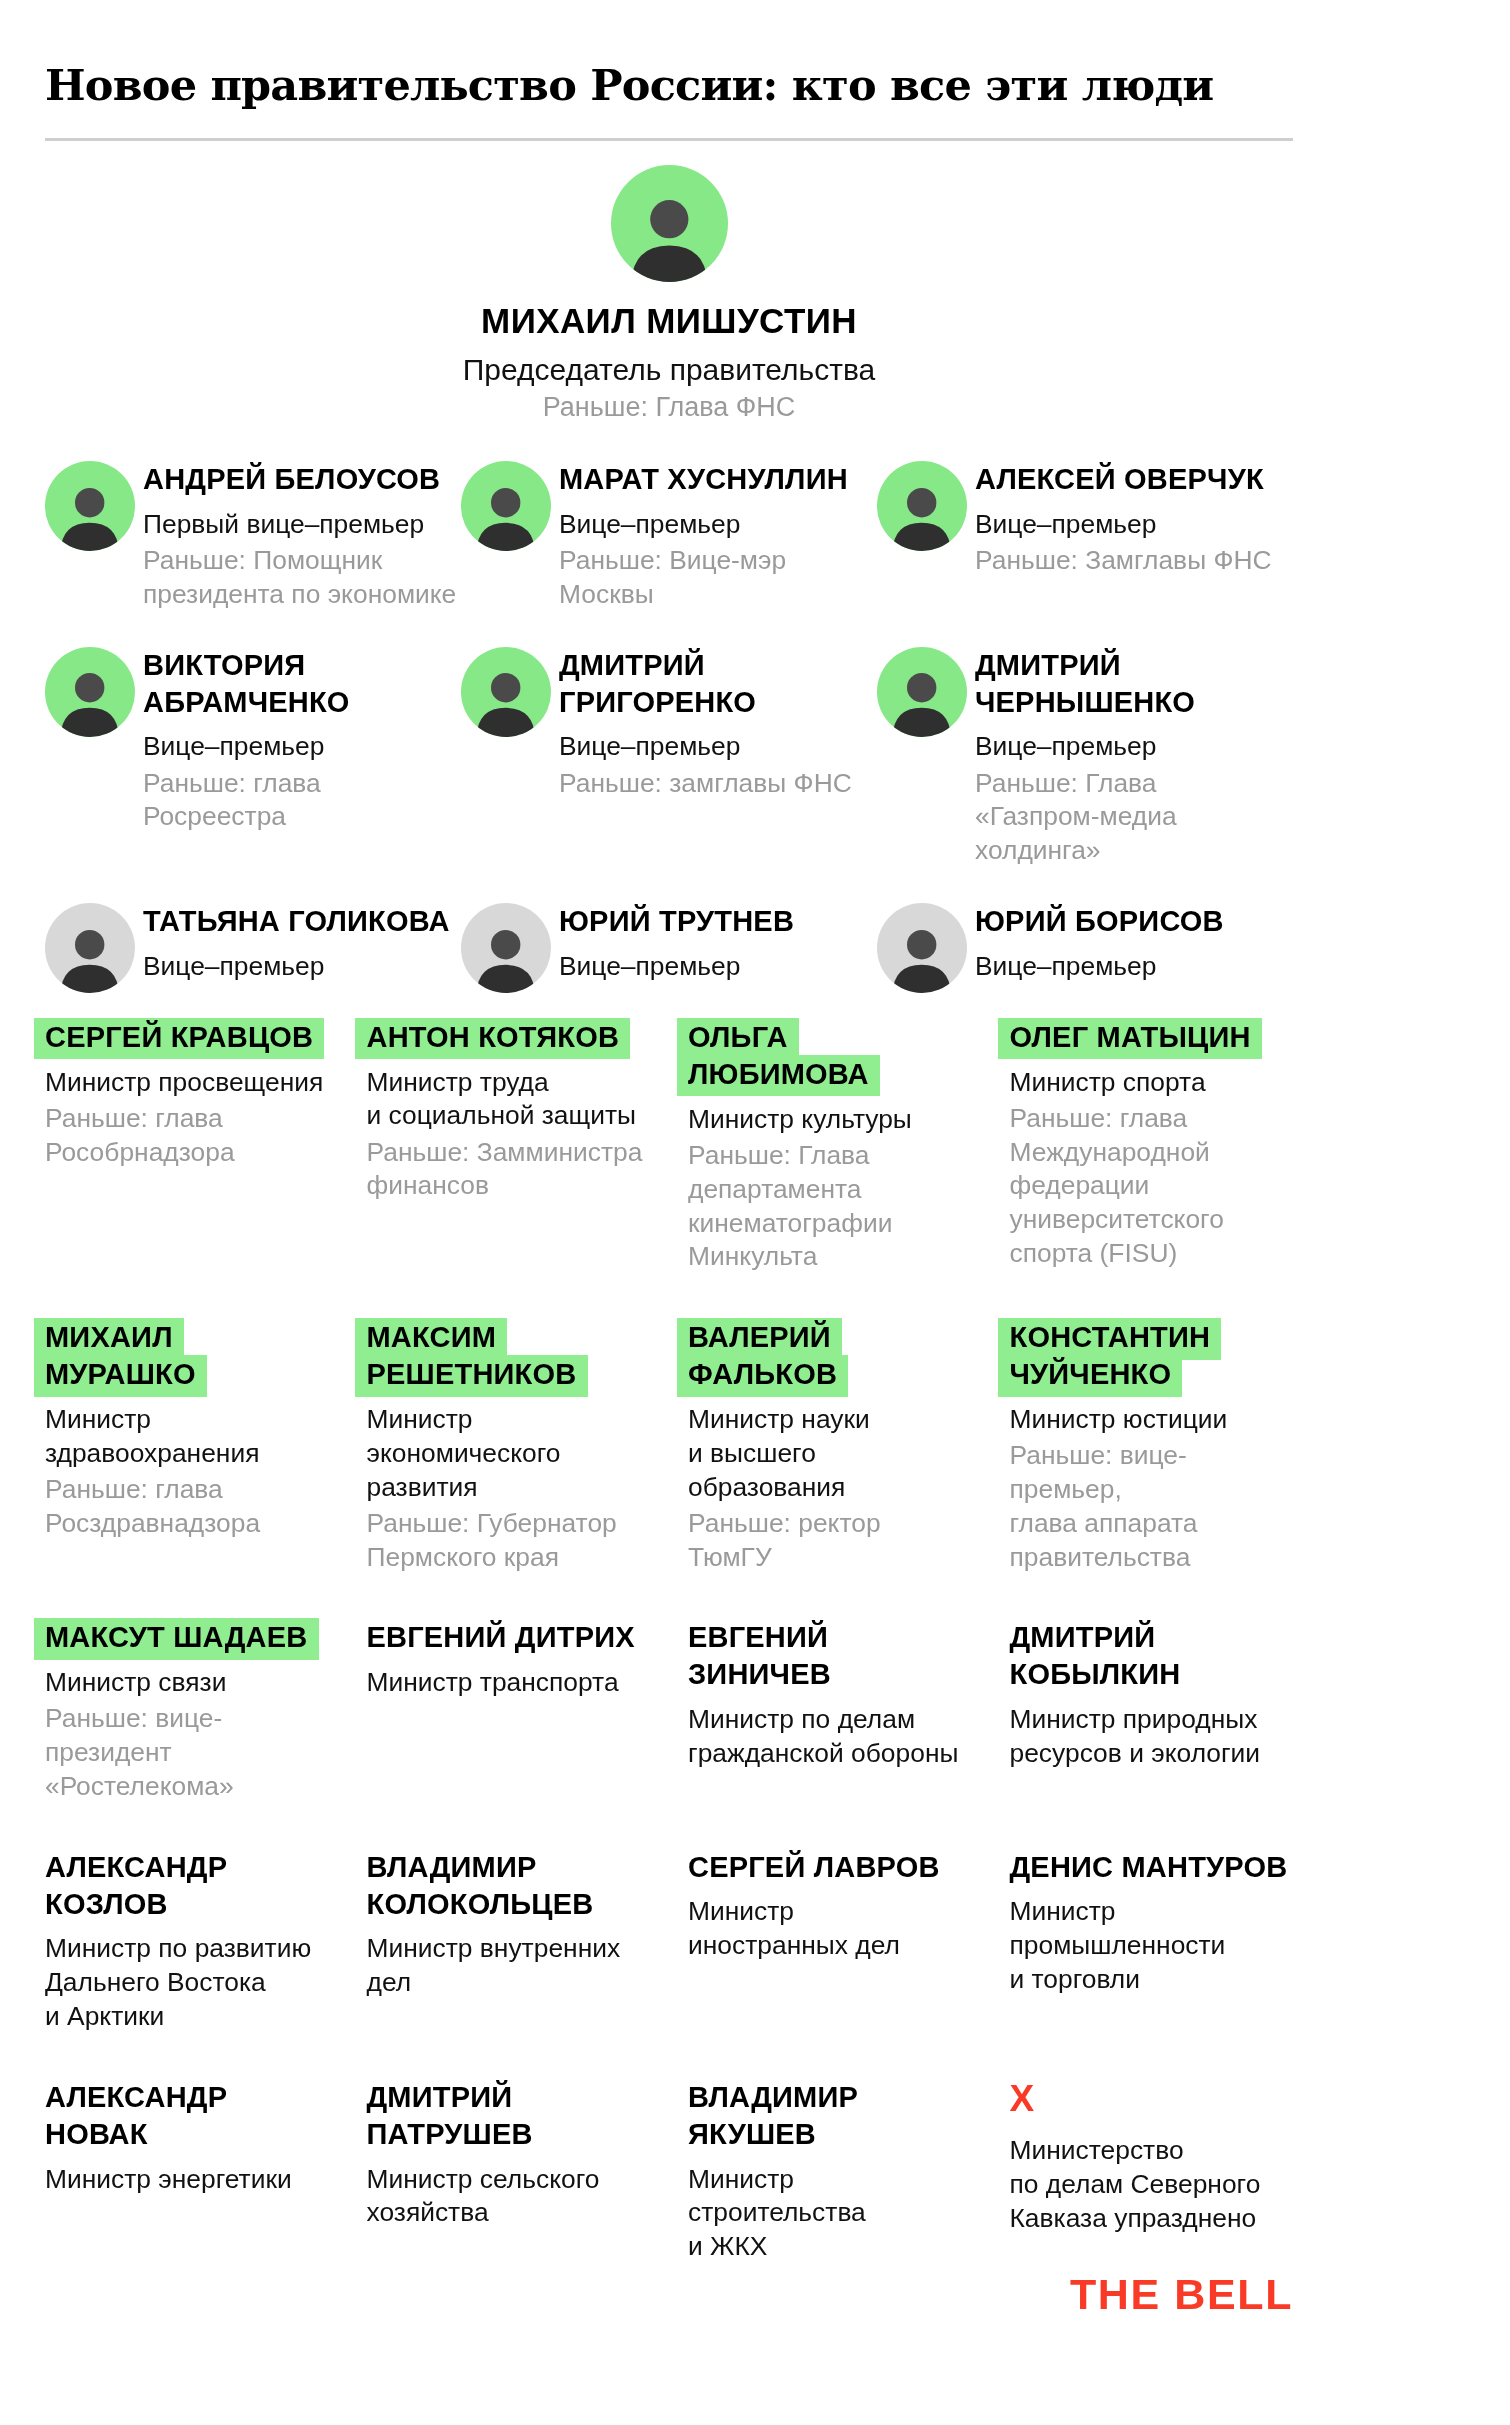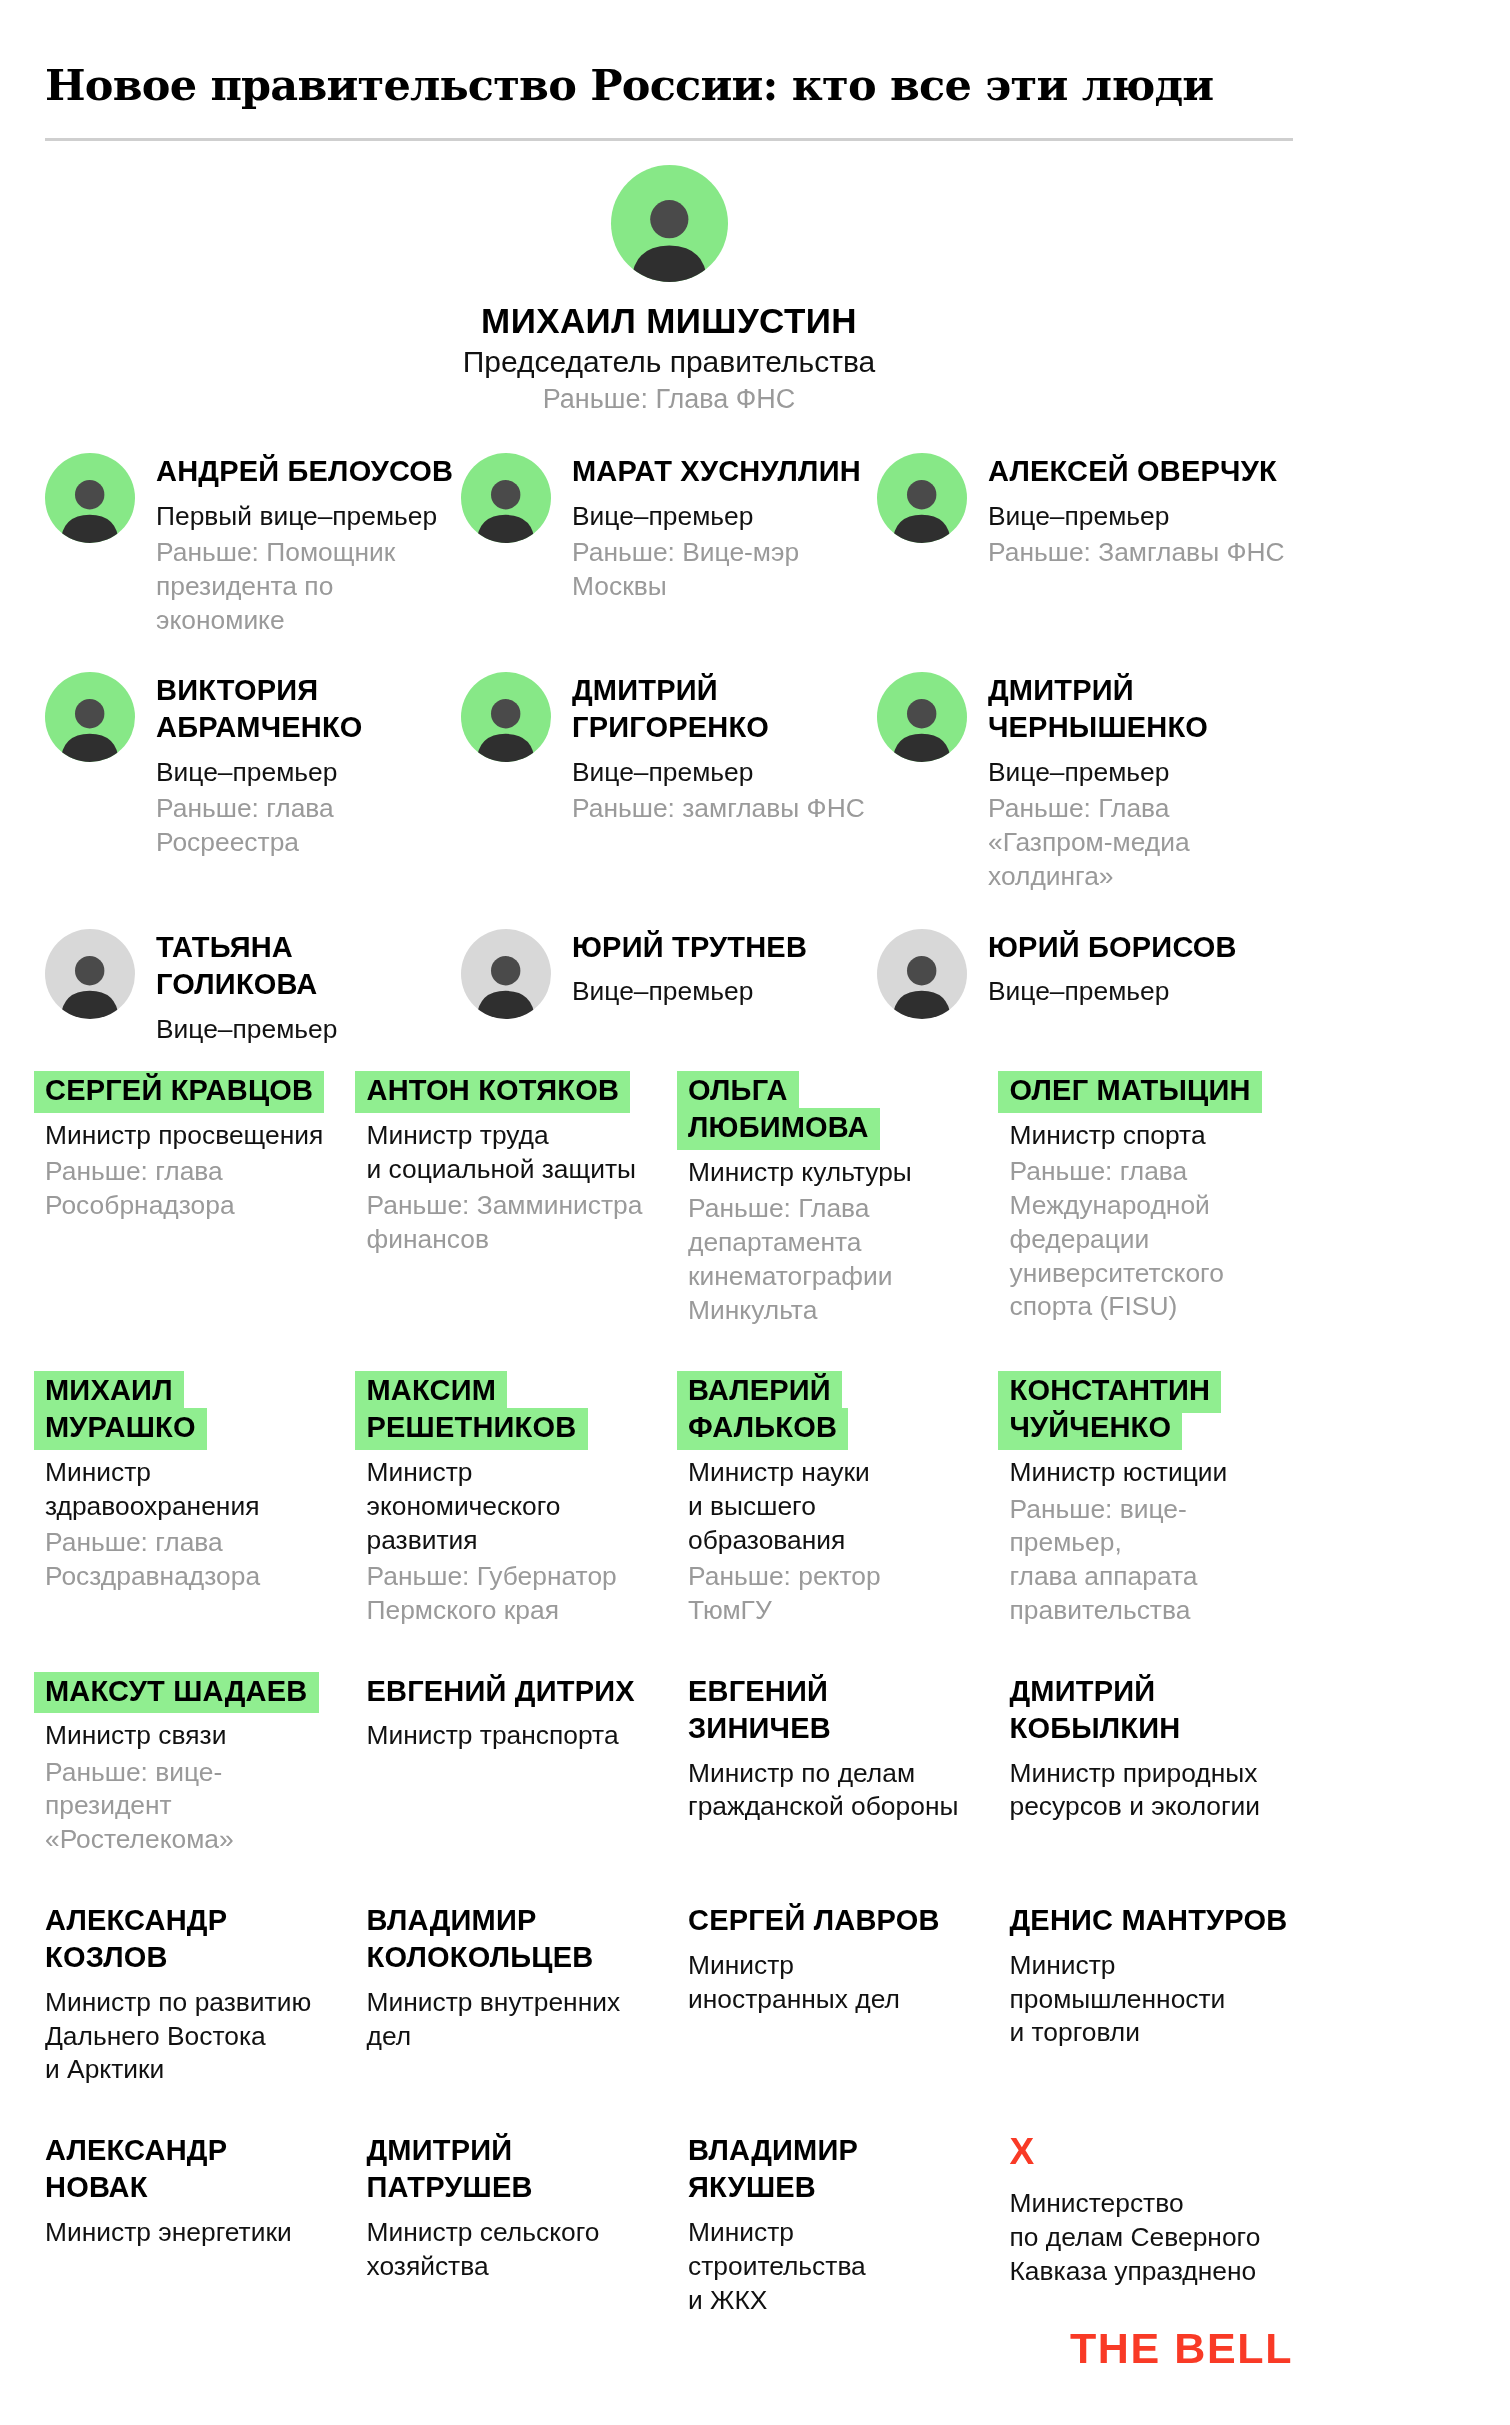--- a/index.html
+++ b/index.html
@@ -12,26 +12,26 @@
   
   .photo{border-radius:50%;overflow:hidden;position:relative;flex:none;}
   .photo.green{background:var(--circle-green,#87e887);}
   .photo.gray{background:var(--circle-gray,#d8d8d8);}
   .photo svg{position:absolute;bottom:-3%;left:7%;width:86%;height:92%;}
 
   
   .pm{text-align:center;}
   .pm .photo{width:117px;height:117px;margin:0 auto 19px;}
   .pm-name{font-size:35px;font-weight:700;letter-spacing:0.4px;text-align:center;}
-  .pm-role{font-size:30px;margin-top:4px;color:#111;}
+  .pm-role{font-size:30px;margin-top:12px;color:#111;}
   .pm-prev{font-size:27px;margin-top:4.8px;color:var(--muted,#9a9a9a);}
 
   
   .vp-grid{display:grid;grid-template-columns:repeat(3,1fr);row-gap:35px;margin-top:38px;}
-  .vp-card{display:flex;gap:21px;align-items:flex-start;}
+  .vp-card{display:flex;gap:8px;align-items:flex-start;}
   .vp-card .photo{width:90px;height:90px;}
   .name{font-size:29px;font-weight:700;line-height:1.28;white-space:pre-line;letter-spacing:0.2px;}
   .role{font-size:26.4px;line-height:1.28;margin-top:9.6px;color:#111;white-space:pre-line;}
   .prev{font-size:26.4px;line-height:1.28;margin-top:2.4px;color:var(--muted,#9a9a9a);white-space:pre-line;}
 
   
   .min-grid{display:grid;grid-template-columns:repeat(4,1fr);column-gap:38px;row-gap:45px;margin-top:26px;}
   .min-card{min-width:0;}
   .hl{background:var(--hl-green,#90ee90);padding:3.2px 11.2px 6.4px;margin-left:-11.2px;
       -webkit-box-decoration-break:clone;box-decoration-break:clone;}

